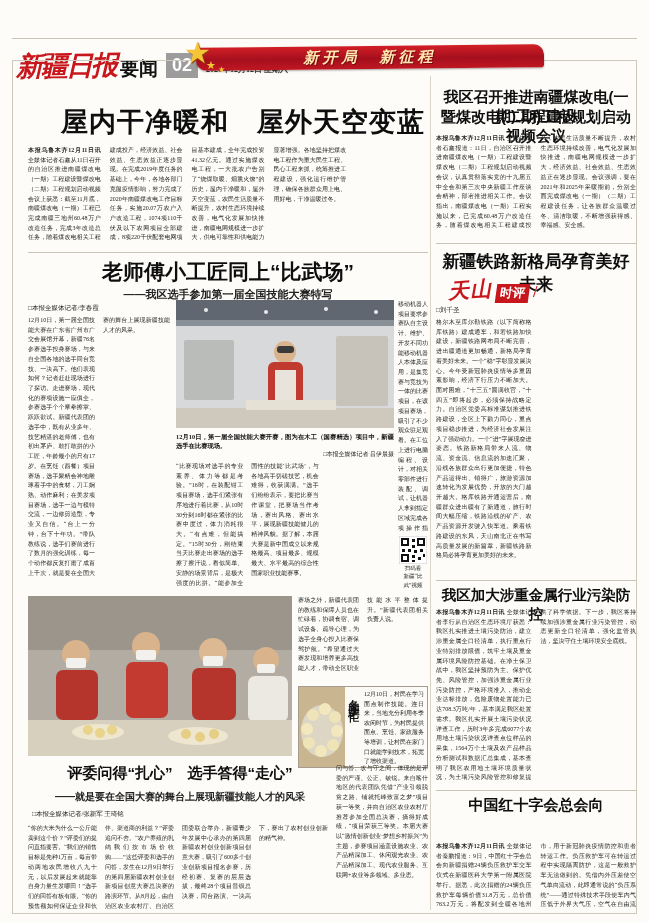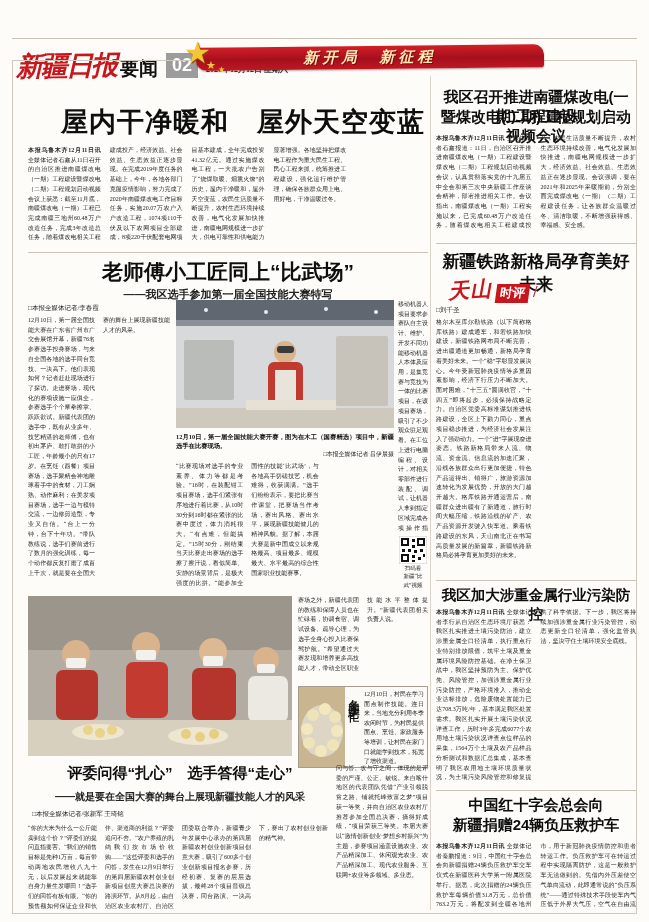--- a/index.html
+++ b/index.html
@@ -219,18 +219,17 @@
   <div class="abs bodytxt" style="left:436px;top:318px;width:200px;height:258px;column-count:2;column-gap:9px;">格尔木至库尔勒铁路（以下简称格库铁路）建成通车，和若铁路加快建设，新疆铁路网布局不断完善，进出疆通道更加畅通，新格局孕育着美好未来。一个“稳”字彰显发展决心。今年受新冠肺炎疫情等多重因素影响，经济下行压力不断加大。面对困难，“十三五”圆满收官，“十四五”即将起步，必须保持战略定力。自治区党委高标准谋划推进铁路建设，全区上下勠力同心，重点项目稳步推进，为经济社会发展注入了强劲动力。一个“进”字展现奋进姿态。铁路新格局带来人流、物流、资金流、信息流的加速汇聚，沿线各族群众出行更加便捷，特色产品运得出、销得广，旅游资源加速转化为发展优势，开放的大门越开越大。格库铁路开通运营后，南疆群众进出疆有了新通道，旅行时间大幅压缩，铁路沿线的矿产、农产品资源开发驶入快车道。乘着铁路建设的东风，天山南北正在书写高质量发展的新篇章，新疆铁路新格局必将孕育更加美好的未来。</div>
   <div class="abs hairline" style="left:436px;top:580px;width:200px;height:1px;"></div>
 
   <div class="abs h-sans" style="left:436px;top:586px;width:200px;font-size:14.5px;">我区加大涉重金属行业污染防控</div>
   <div class="abs bodytxt" style="left:436px;top:608px;width:200px;height:176px;column-count:2;column-gap:9px;">
     <b>本报乌鲁木齐12月11日讯</b><span> 全媒体记者李行从自治区生态环境厅获悉：我区扎实推进土壤污染防治，建立涉重金属全口径清单，执行重点行业特别排放限值，筑牢土壤及重金属环境风险防控基础。在净土保卫战中，我区坚持预防为主、保护优先、风险管控，加强涉重金属行业污染防控，严格环境准入，推动企业达标排放，危险废物处置能力已达708.3万吨/年，基本满足我区处置需求。我区扎实开展土壤污染状况详查工作，历时3年多完成6077个农用地土壤污染状况详查点位样品的采集，1564万个土壤及农产品样品分析测试和数据汇总集成，基本查明了我区农用地土壤环境质量状况，为土壤污染风险管控和修复提供了科学依据。下一步，我区将持续加强涉重金属行业污染管控，动态更新全口径清单，强化监管执法，坚决守住土壤环境安全底线。</span>
   </div>
   <div class="abs hairline" style="left:436px;top:790px;width:200px;height:1px;"></div>
 
   <div class="abs h-sans" style="left:436px;top:796px;width:200px;font-size:15px;font-family:Liberation Serif, serif;">中国红十字会总会向</div>
-  <div class="abs h-sans" style="left:436px;top:816px;width:200px;font-size:15px;">新疆捐赠24辆负压救护车</div>
   <div class="abs bodytxt" style="left:436px;top:842px;width:200px;height:72px;column-count:2;column-gap:9px;">
     <b>本报乌鲁木齐12月11日讯</b><span> 全媒体记者秦鹏报道：9日，中国红十字会总会向新疆捐赠24辆负压救护车交车仪式在新疆医科大学第一附属医院举行。据悉，此次捐赠的24辆负压救护车每辆价值31.8万元，总价值763.2万元，将配发到全疆各地州市，用于新冠肺炎疫情防控和患者转运工作。负压救护车可在转运过程中实现隔离防护，这是一般救护车无法做到的。凭借内外压差使空气单向流动，此即通常说的“负压系统”——通过特殊技术手段使车内气压低于外界大气压，空气在自由流动时只能由车外流向车内，不断向车内输送新鲜空气，车内空气经无害化处理后排出，最大限度减少交叉感染风险。</span>
   </div>
 
 </div>
 
 </body></html>

